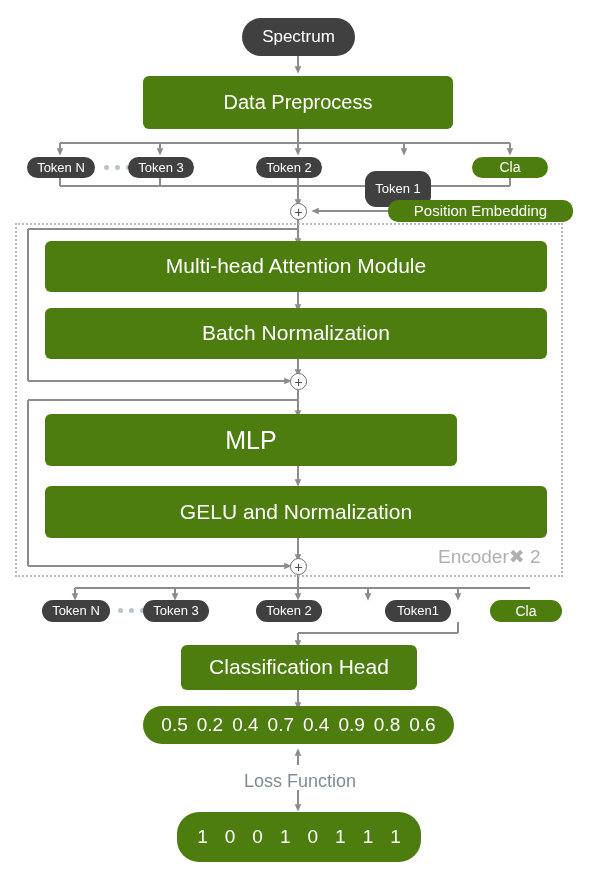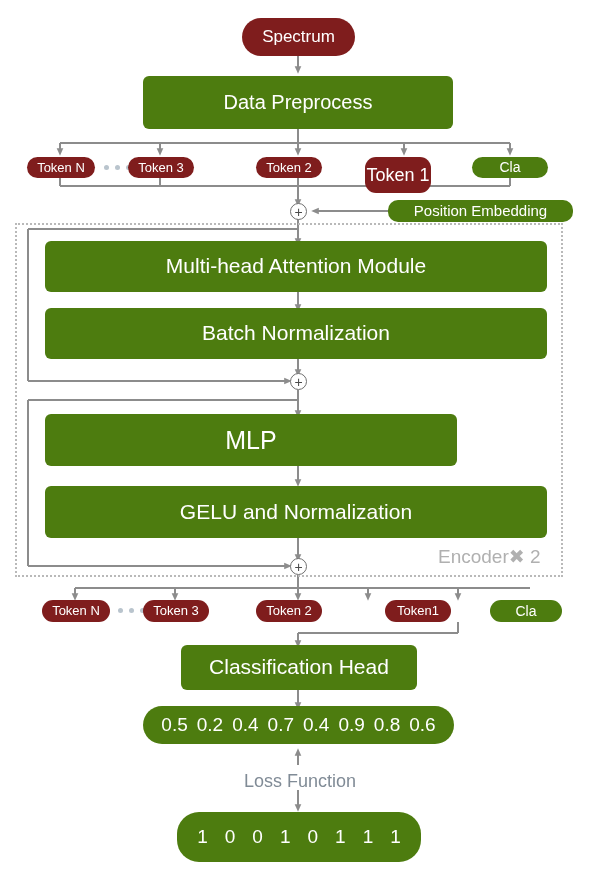--- a/index.html
+++ b/index.html
@@ -13,21 +13,21 @@
   .node{
     position:absolute;
     box-sizing:border-box;
     display:flex;align-items:center;justify-content:center;
     color:#ffffff;
     text-align:center;
     line-height:1.05;
     white-space:nowrap;
   }
   .green{background:#4d7c0f;border-radius:6px;}
-  .blue{background:#7f1d1d;border-radius:11px;}
+  .blue{background:#404040;border-radius:11px;}
   .red{background:#4d7c0f;border-radius:11px;}
   .pill-lg{border-radius:22px;}
   .lbl-static{
     position:absolute;
     color:#808b96;
     white-space:nowrap;
     display:flex;align-items:center;
   }
   .encoder-box{
     position:absolute;
@@ -146,21 +146,21 @@
     <i></i>
       <i></i>
       <i></i>
   </div>
   <div class="node blue" style="left:128px;top:157px;width:66px;height:21px;font-size:13px;">
     <span>Token 3</span>
   </div>
   <div class="node blue" style="left:256px;top:157px;width:66px;height:21px;font-size:13px;">
     <span>Token 2</span>
   </div>
-  <div class="node blue" style="left:365px;top:157px;width:66px;height:36px;font-size:18px;">
+  <div class="node blue" style="left:365px;top:171px;width:66px;height:36px;font-size:13px;">
     <span>Token 1</span>
   </div>
   <div class="node red" style="left:472px;top:157px;width:76px;height:21px;font-size:14px;">
     <span>Cla</span>
   </div>
 
   <div class="plus" style="left:290px;top:203px;">
     <span>+</span>
   </div>
 

